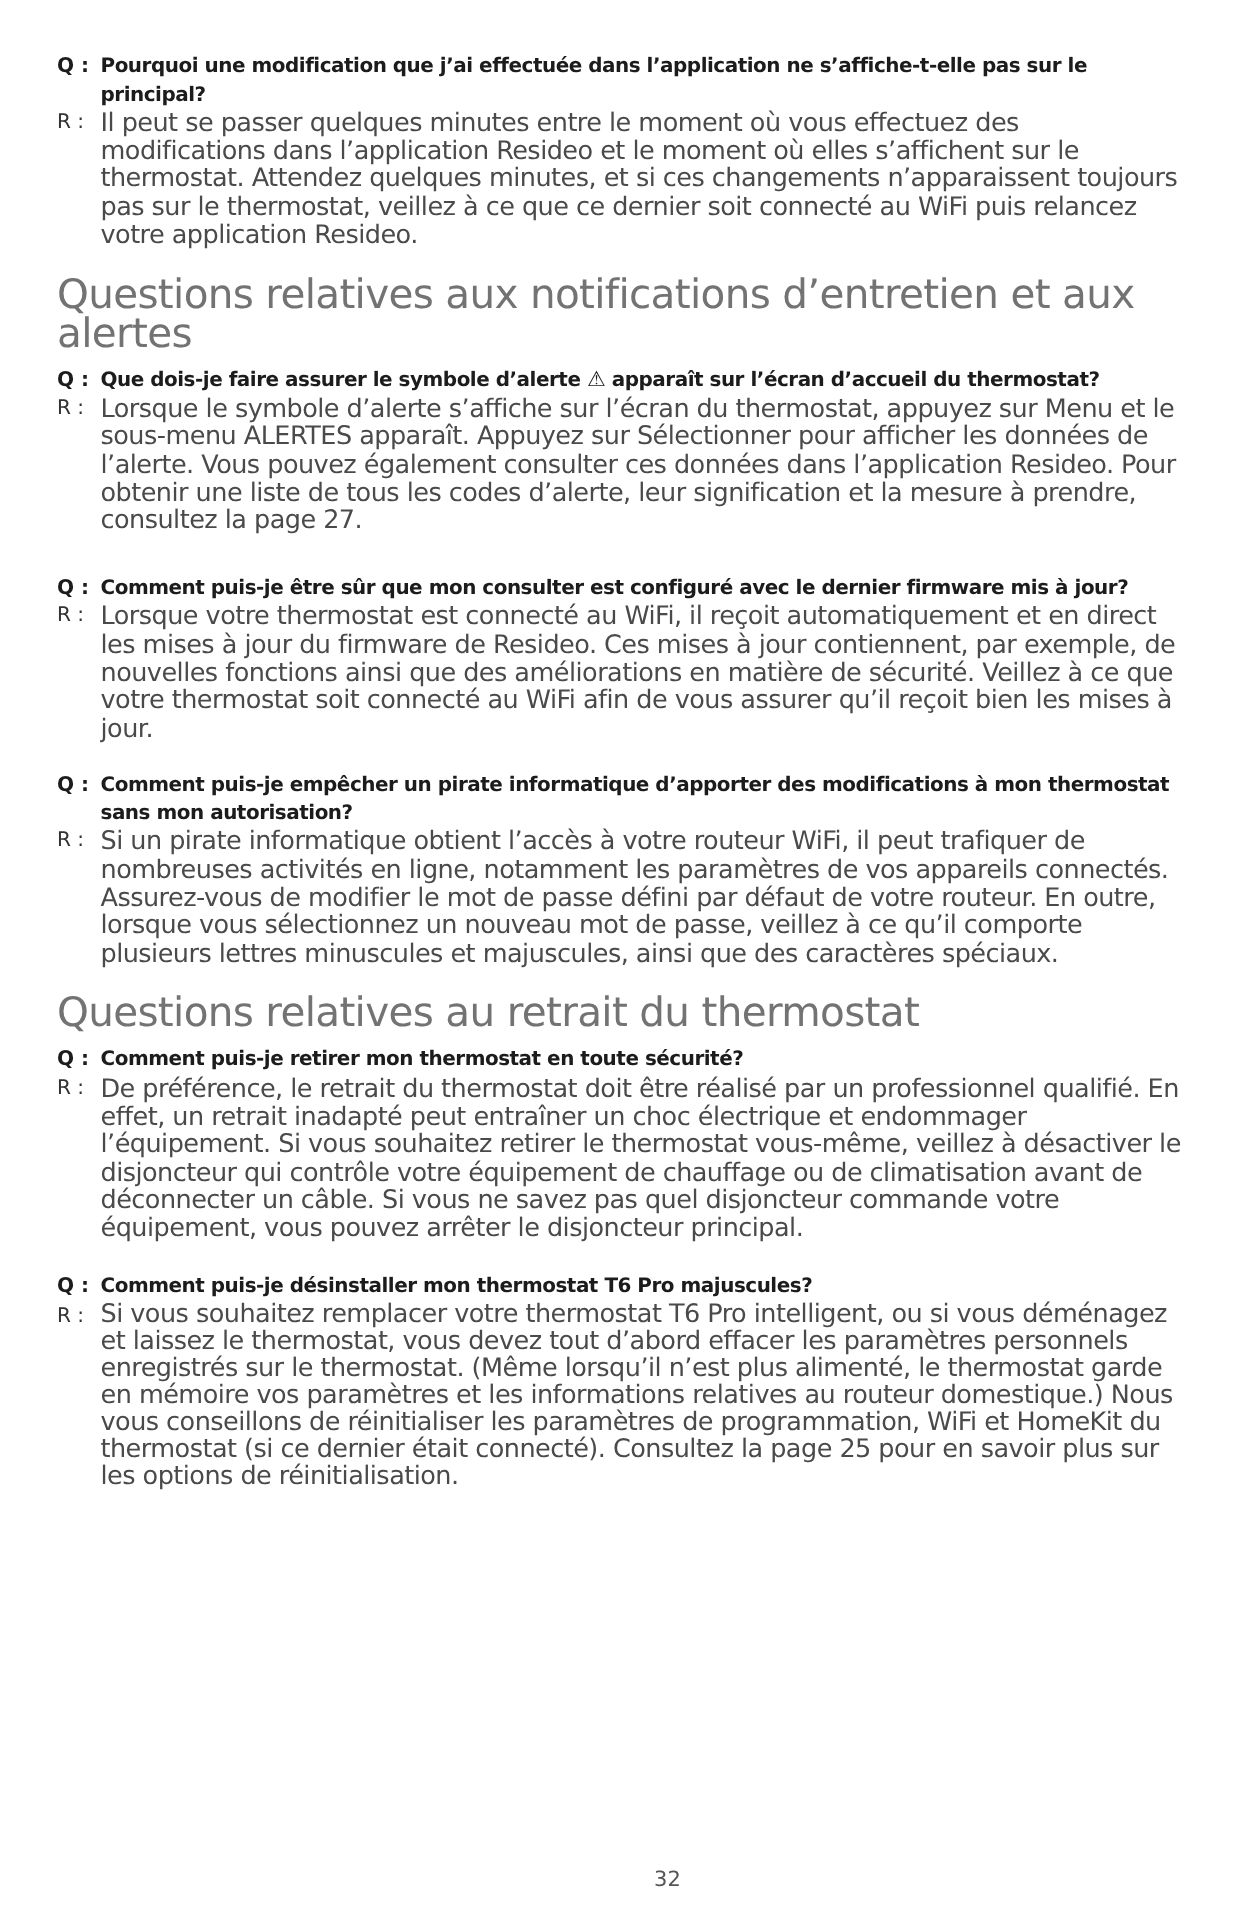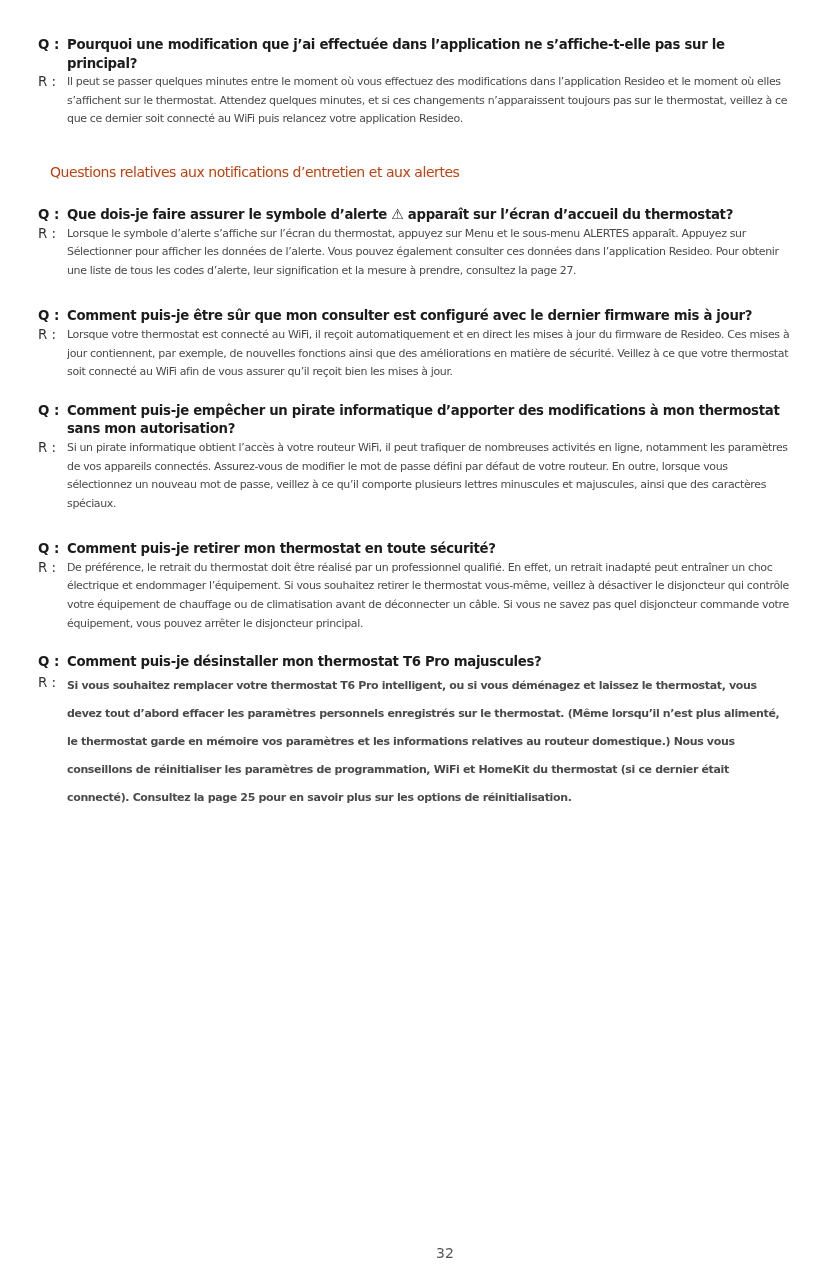--- a/index.html
+++ b/index.html
@@ -4,27 +4,27 @@
 <style>
   html, body { margin: 0; padding: 0; background: #ffffff; }
   body { width: 825px; height: 1275px; position: relative; overflow: hidden;
          font-family: "DejaVu Sans", sans-serif; color: #1a1a1a; }
   .page { position: absolute; left: 38px; top: 36px; width: 752px; }
   .qa { margin: 0; }
   .row { display: flex; align-items: flex-start; }
   .lbl { width: 29px; flex: none; font-size: 13.4px; line-height: 18.6px; }
   .q .lbl, .q .txt { font-weight: bold; color: #1c1c1c; }
   .r .lbl { color: #333; }
-  .txt { flex: 1; font-size: 11px; line-height: 18.6px; letter-spacing: -0.28px; }
+  .txt { flex: 1; font-size: 17px; line-height: 18.6px; letter-spacing: -0.28px; }
   .q .txt { font-size: 13.3px; letter-spacing: -0.32px; }
   .r .txt { color: #4a4a4a; letter-spacing: -0.35px; }
-  .r.tall .txt { line-height: 28px; font-weight: bold; }
+  .r.tall .txt { line-height: 18px; }
   .r.tall .lbl { line-height: 21.3px; }
-  .sect { font-size: 14px; line-height: 26px; font-weight: normal; color: #c2410c;
-          margin: 12px; letter-spacing: -0.45px; }
+  .sect { font-size: 27px; line-height: 26px; font-weight: normal; color: #737373;
+          margin: 0; letter-spacing: -0.45px; }
   .gap-s { height: 18px; }
   .gap-q { height: 20px; }
   .after-head { height: 9px; }
   .warn { display: inline-block; font-weight: bold; font-size: 14px; line-height: 14px; }
   .pagenum { position: absolute; top: 1245px; left: 0; width: 890px; text-align: center;
              font-size: 14px; color: #555; }
 </style>
 </head>
 <body>
 
@@ -77,20 +77,21 @@
       <span class="lbl">Q :</span>
       <span class="txt">Comment puis-je empêcher un pirate informatique d’apporter des modifications à mon thermostat sans mon autorisation?</span>
     </div>
     <div class="row r">
       <span class="lbl">R :</span>
       <span class="txt">Si un pirate informatique obtient l’accès à votre routeur WiFi, il peut trafiquer de nombreuses activités en ligne, notamment les paramètres de vos appareils connectés. Assurez-vous de modifier le mot de passe défini par défaut de votre routeur. En outre, lorsque vous sélectionnez un nouveau mot de passe, veillez à ce qu’il comporte plusieurs lettres minuscules et majuscules, ainsi que des caractères spéciaux.</span>
     </div>
   </div>
 
   <div class="gap-s"></div>
+  <h2 class="sect">Questions relatives au retrait du thermostat</h2>
   <div class="after-head"></div>
 
   <div class="qa">
     <div class="row q">
       <span class="lbl">Q :</span>
       <span class="txt">Comment puis-je retirer mon thermostat en toute sécurité?</span>
     </div>
     <div class="row r">
       <span class="lbl">R :</span>
       <span class="txt">De préférence, le retrait du thermostat doit être réalisé par un professionnel qualifié. En effet, un retrait inadapté peut entraîner un choc électrique et endommager l’équipement. Si vous souhaitez retirer le thermostat vous-même, veillez à désactiver le disjoncteur qui contrôle votre équipement de chauffage ou de climatisation avant de déconnecter un câble. Si vous ne savez pas quel disjoncteur commande votre équipement, vous pouvez arrêter le disjoncteur principal.</span>

